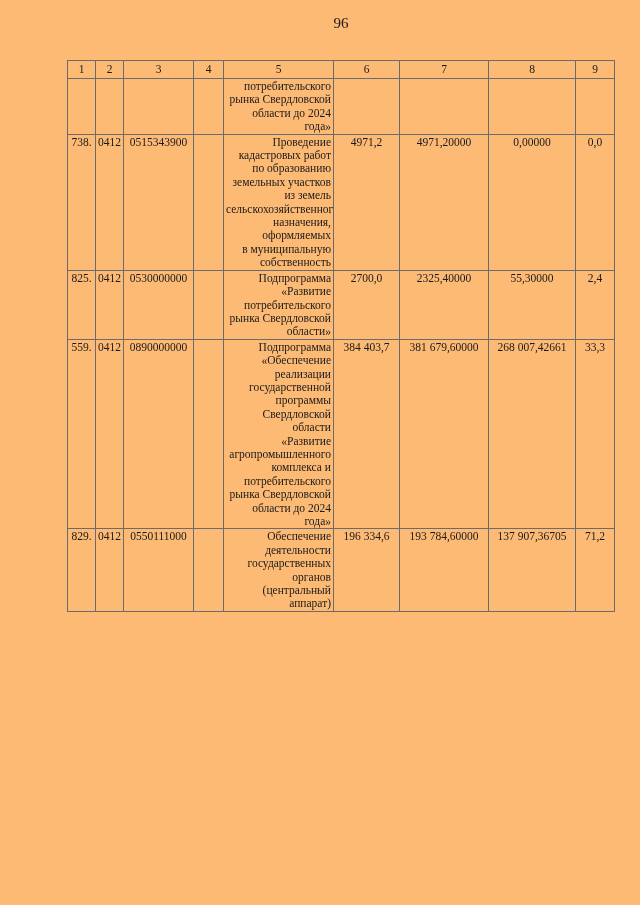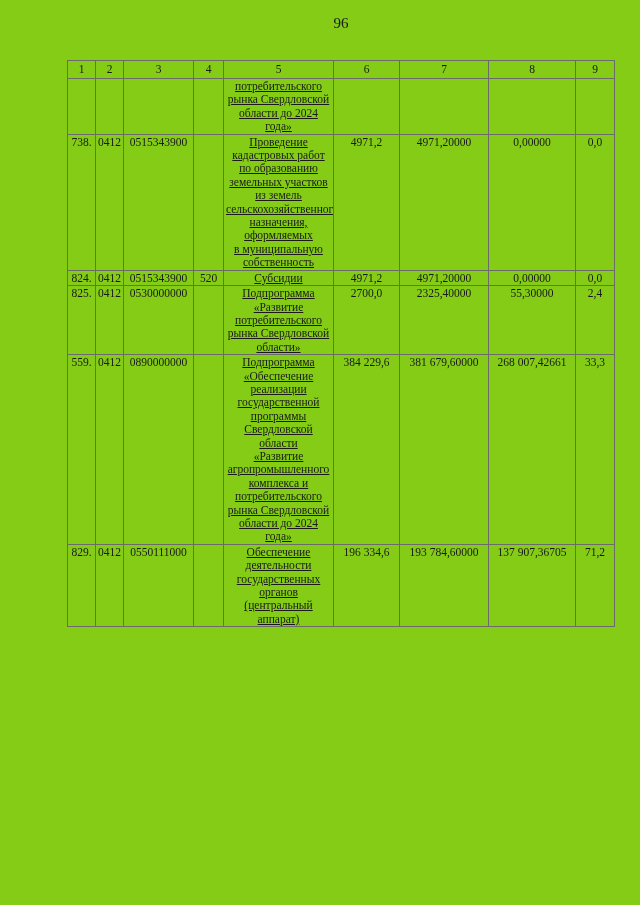--- a/index.html
+++ b/index.html
@@ -4,21 +4,21 @@
 <style>
   html, body {
     margin: 0;
     padding: 0;
     background: #ffffff;
   }
   .page {
     position: relative;
     width: 640px;
     height: 905px;
-    background: #84cc16;
+    background: #fdba74;
     font-family: "Liberation Serif", "DejaVu Serif", serif;
     color: #1a1a1a;
     overflow: hidden;
   }
   .page-number {
     position: absolute;
     top: 14px;
     left: 67px;
     width: 548px;
     text-align: center;
@@ -56,25 +56,24 @@
   table.budget-table th {
     height: 17px;
     text-align: center;
     vertical-align: middle;
     padding: 0;
   }
   td.num-cell {
     text-align: center;
   }
   td.name-cell {
-    text-align: center;
+    text-align: right;
     white-space: pre-line;
     padding-left: 3px;
     padding-right: 1px;
-    text-decoration: underline;
   }
 </style>
 </head>
 <body>
 
 <div class="page">
   <div class="page-number">96</div>
 
   <table class="budget-table">
     <colgroup>
@@ -129,31 +128,20 @@
 назначения,
 оформляемых
 в муниципальную
 собственность</td>
           <td class="num-cell">4971,2</td>
           <td class="num-cell">4971,20000</td>
           <td class="num-cell">0,00000</td>
           <td class="num-cell">0,0</td>
         </tr>
         <tr>
-          <td class="num-cell">824.</td>
-          <td class="num-cell">0412</td>
-          <td class="num-cell">0515343900</td>
-          <td class="num-cell">520</td>
-          <td class="name-cell">Субсидии</td>
-          <td class="num-cell">4971,2</td>
-          <td class="num-cell">4971,20000</td>
-          <td class="num-cell">0,00000</td>
-          <td class="num-cell">0,0</td>
-        </tr>
-        <tr>
           <td class="num-cell">825.</td>
           <td class="num-cell">0412</td>
           <td class="num-cell">0530000000</td>
           <td class="num-cell"></td>
           <td class="name-cell">Подпрограмма
 «Развитие
 потребительского
 рынка Свердловской
 области»</td>
           <td class="num-cell">2700,0</td>
@@ -171,21 +159,21 @@
 реализации
 государственной
 программы
 Свердловской области
 «Развитие
 агропромышленного
 комплекса и
 потребительского
 рынка Свердловской
 области до 2024 года»</td>
-          <td class="num-cell">384 229,6</td>
+          <td class="num-cell">384 403,7</td>
           <td class="num-cell">381 679,60000</td>
           <td class="num-cell">268 007,42661</td>
           <td class="num-cell">33,3</td>
         </tr>
         <tr>
           <td class="num-cell">829.</td>
           <td class="num-cell">0412</td>
           <td class="num-cell">0550111000</td>
           <td class="num-cell"></td>
           <td class="name-cell">Обеспечение

